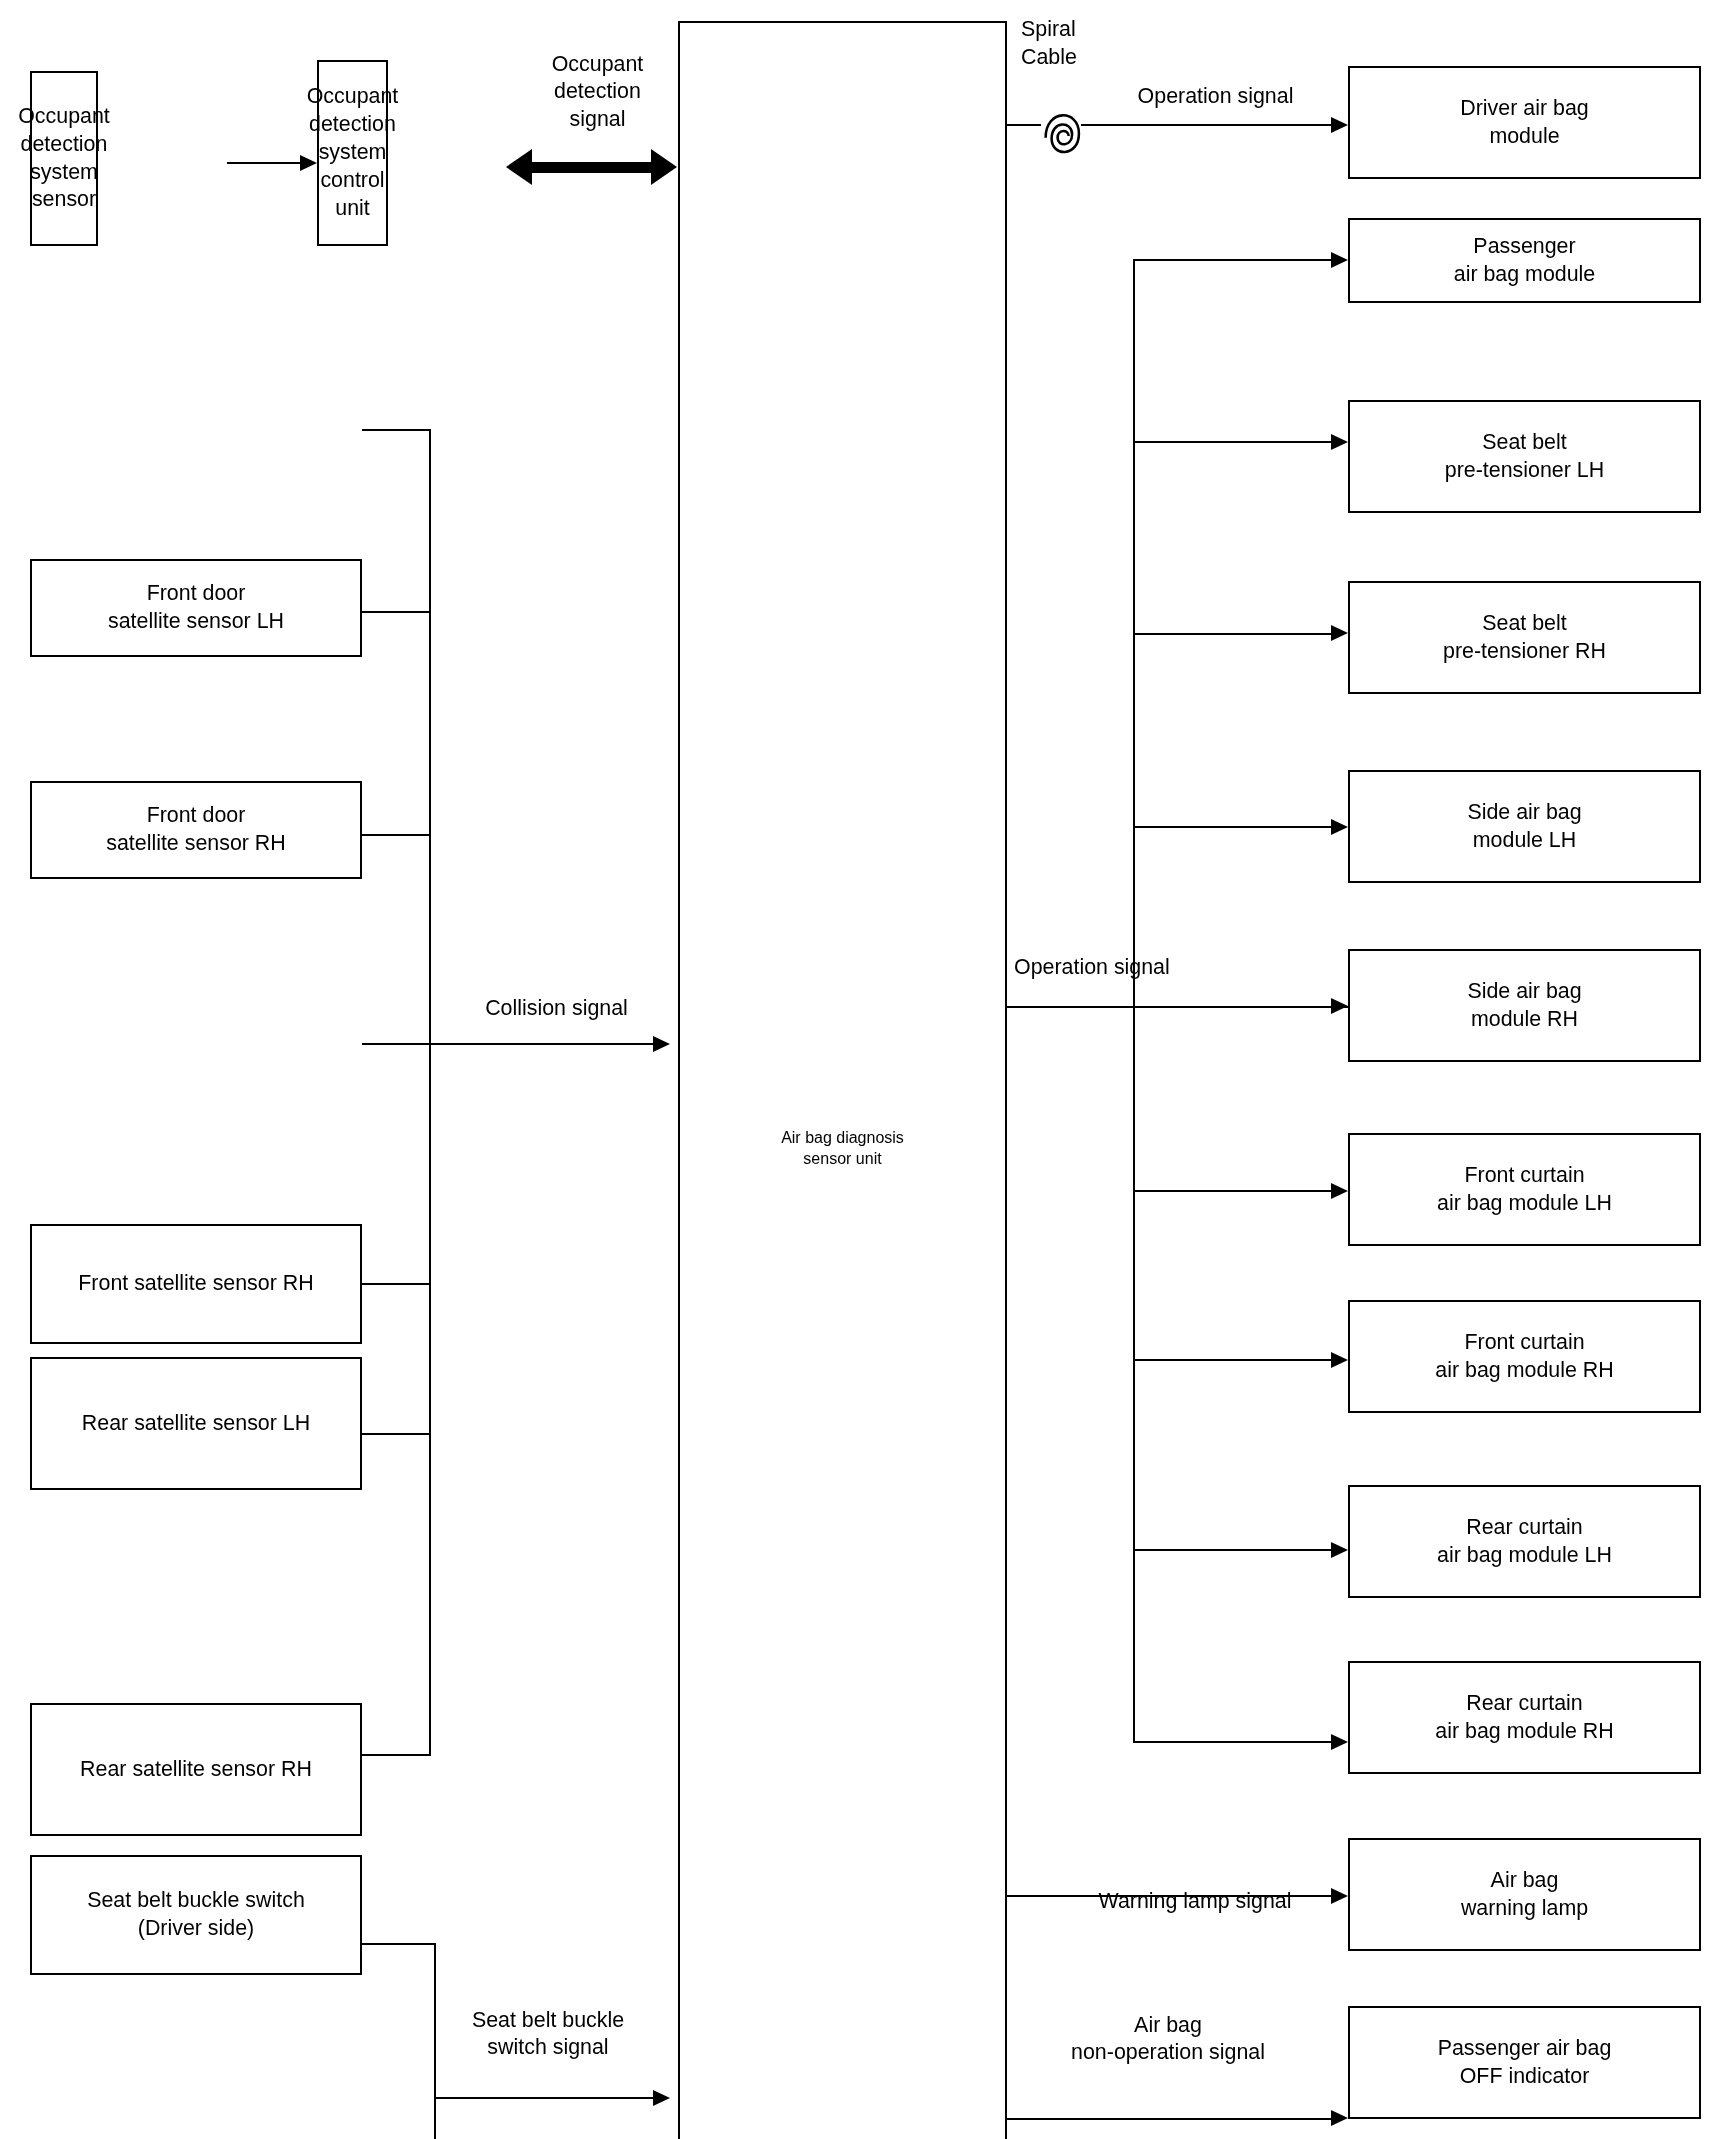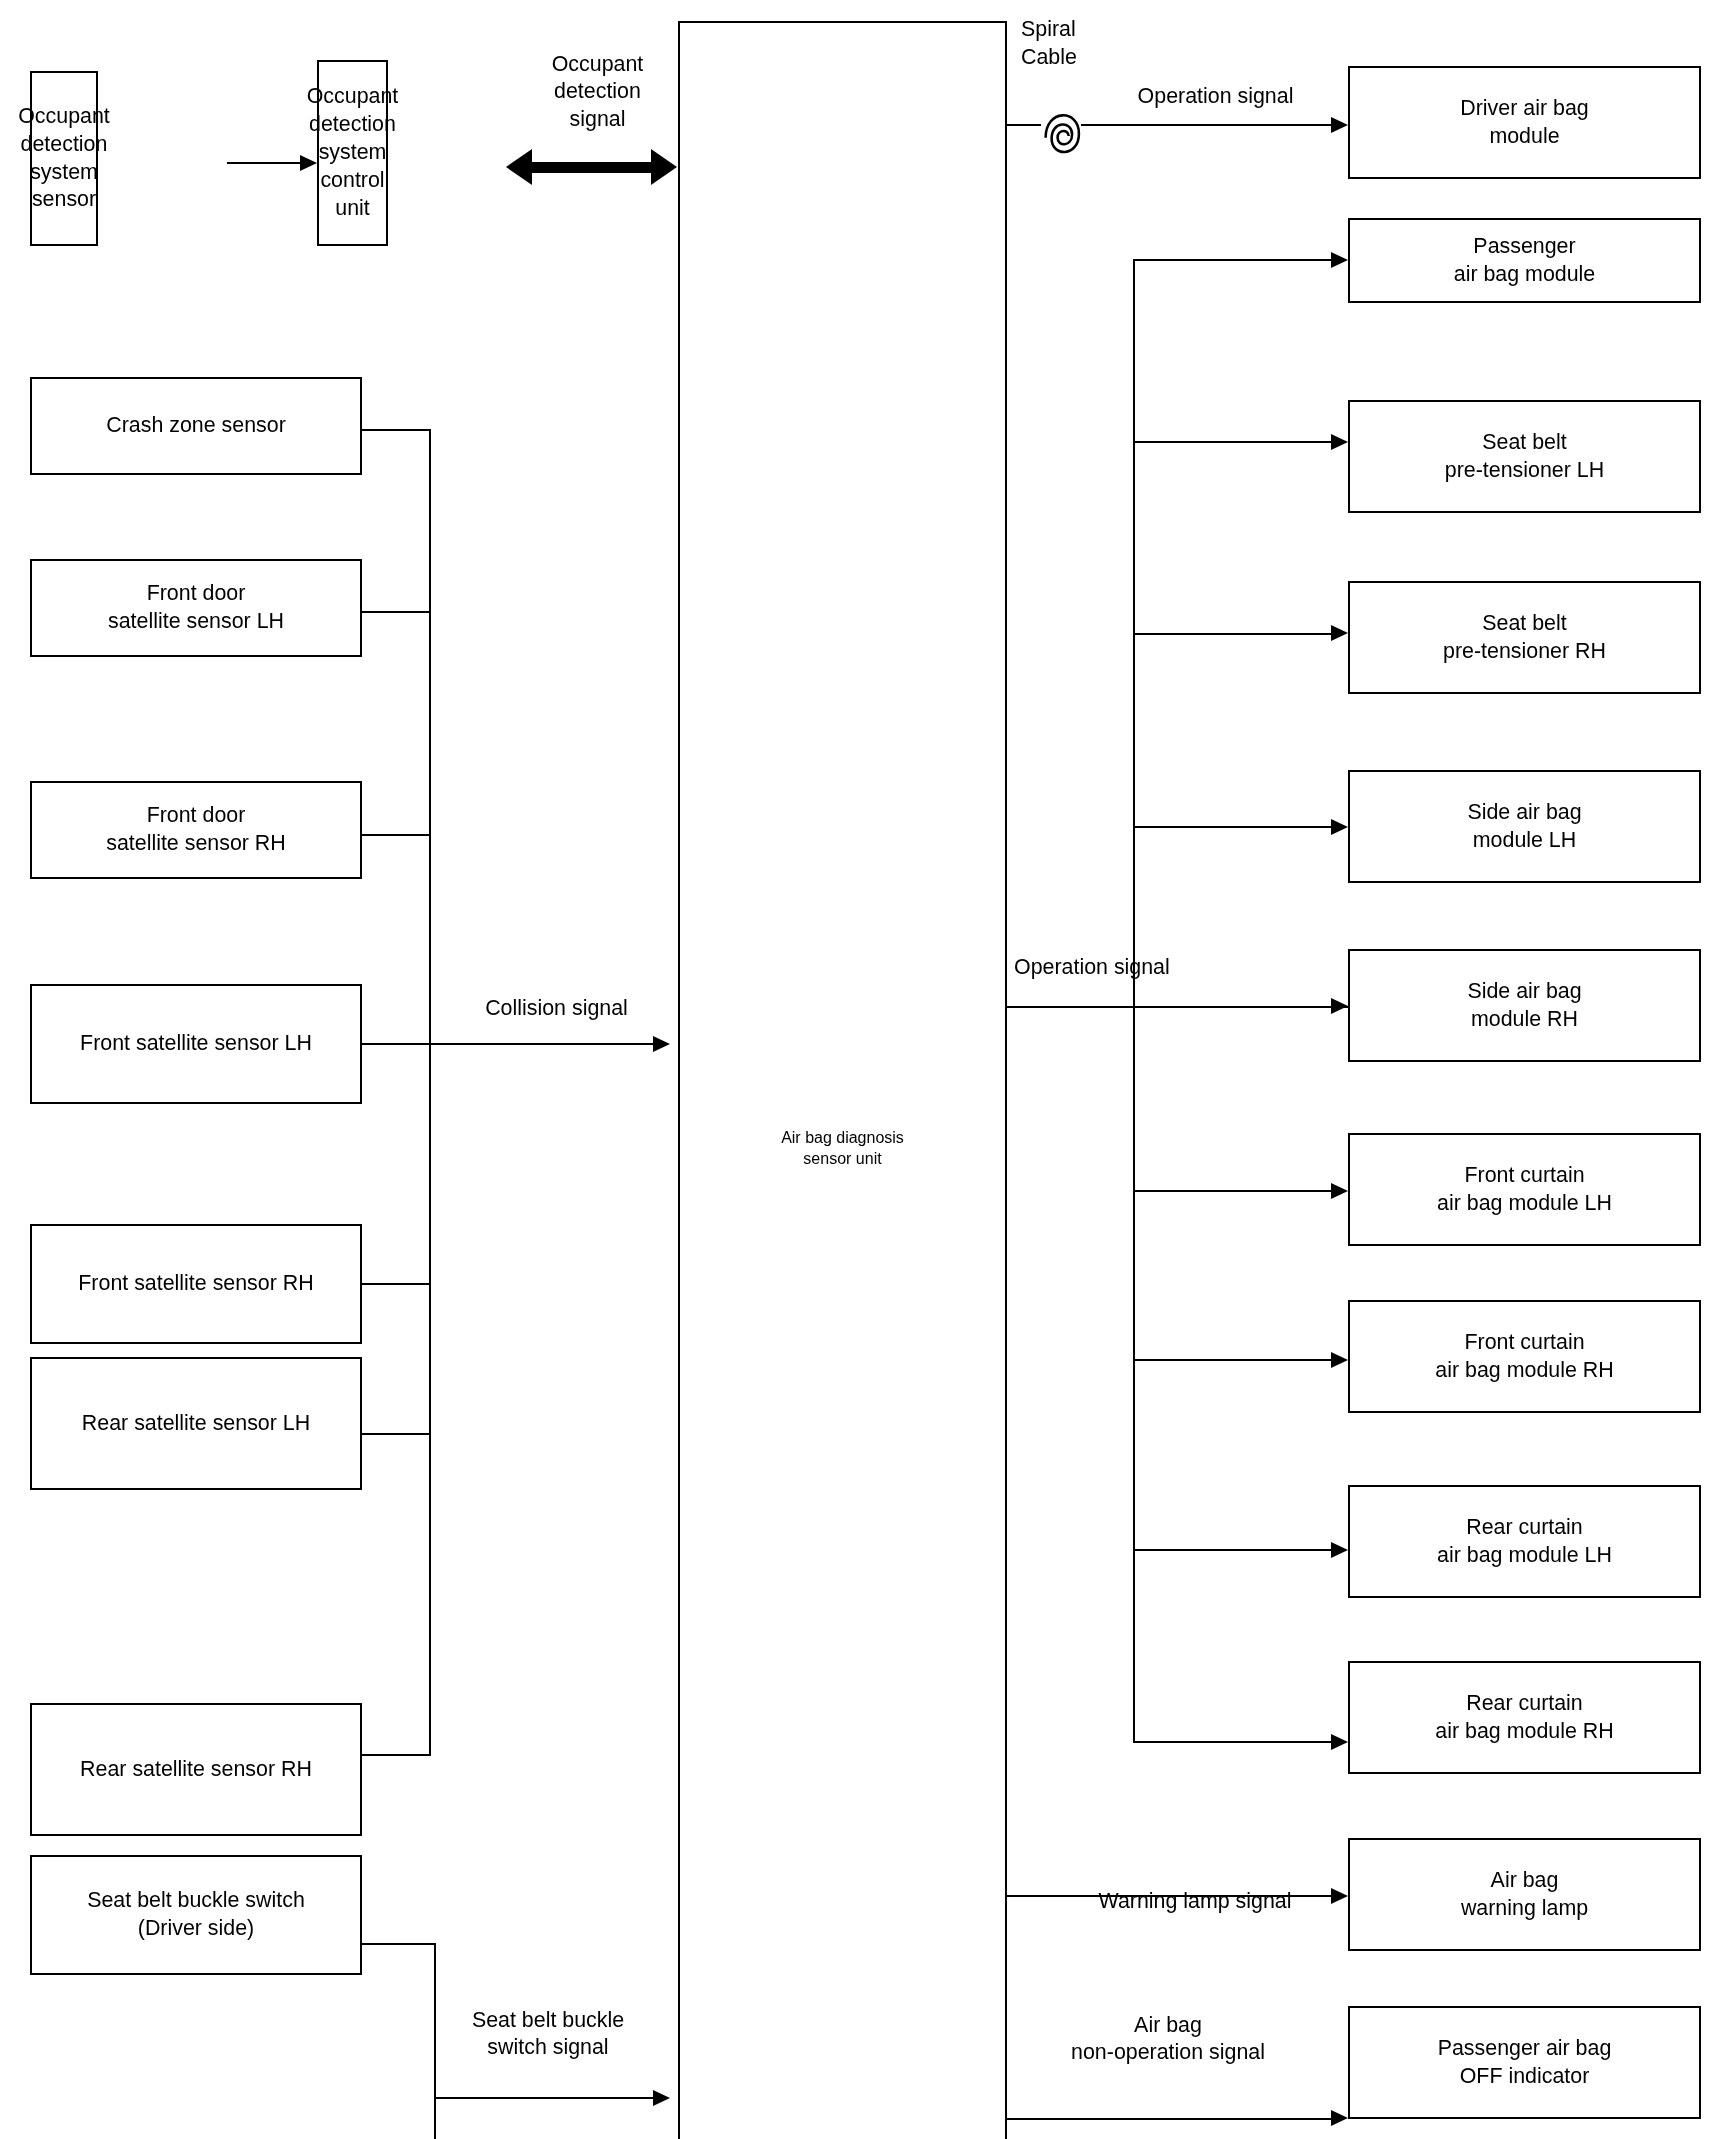--- a/index.html
+++ b/index.html
@@ -98,29 +98,27 @@
 detection
 signal</div>
   <div class="dbl-shaft" style="left:531px;top:162px;width:124px;"></div>
   <div class="dbl-headL" style="left:506px;top:149px;"></div>
   <div class="dbl-headR" style="left:651px;top:149px;"></div>
 
   <div class="bigbox" style="left:678px;top:21.4px;width:329px;height:2270px;"></div>
   <div class="bigbox-label" style="left:678px;top:1128px;width:329px;">Air bag diagnosis
 sensor unit</div>
 
-  <div class="box" style="left:30px;top:377px;width:332px;height:98px;">Crash zone sensor</div>
 
   <div class="box" style="left:30px;top:559px;width:332px;height:98px;">Front door
 satellite sensor LH</div>
 
   <div class="box" style="left:30px;top:781px;width:332px;height:98px;">Front door
 satellite sensor RH</div>
 
-  <div class="box" style="left:30px;top:984px;width:332px;height:120px;">Front satellite sensor LH</div>
 
   <div class="box" style="left:30px;top:1224px;width:332px;height:120px;">Front satellite sensor RH</div>
 
   <div class="box" style="left:30px;top:1357px;width:332px;height:133px;">Rear satellite sensor LH</div>
 
   <div class="box" style="left:30px;top:1703px;width:332px;height:133px;">Rear satellite sensor RH</div>
 
   <div class="vline" style="left:429px;top:429px;width:2.1px;height:1327px;"></div>
 
   <div class="hline" style="left:362px;top:429px;width:68px;"></div>

